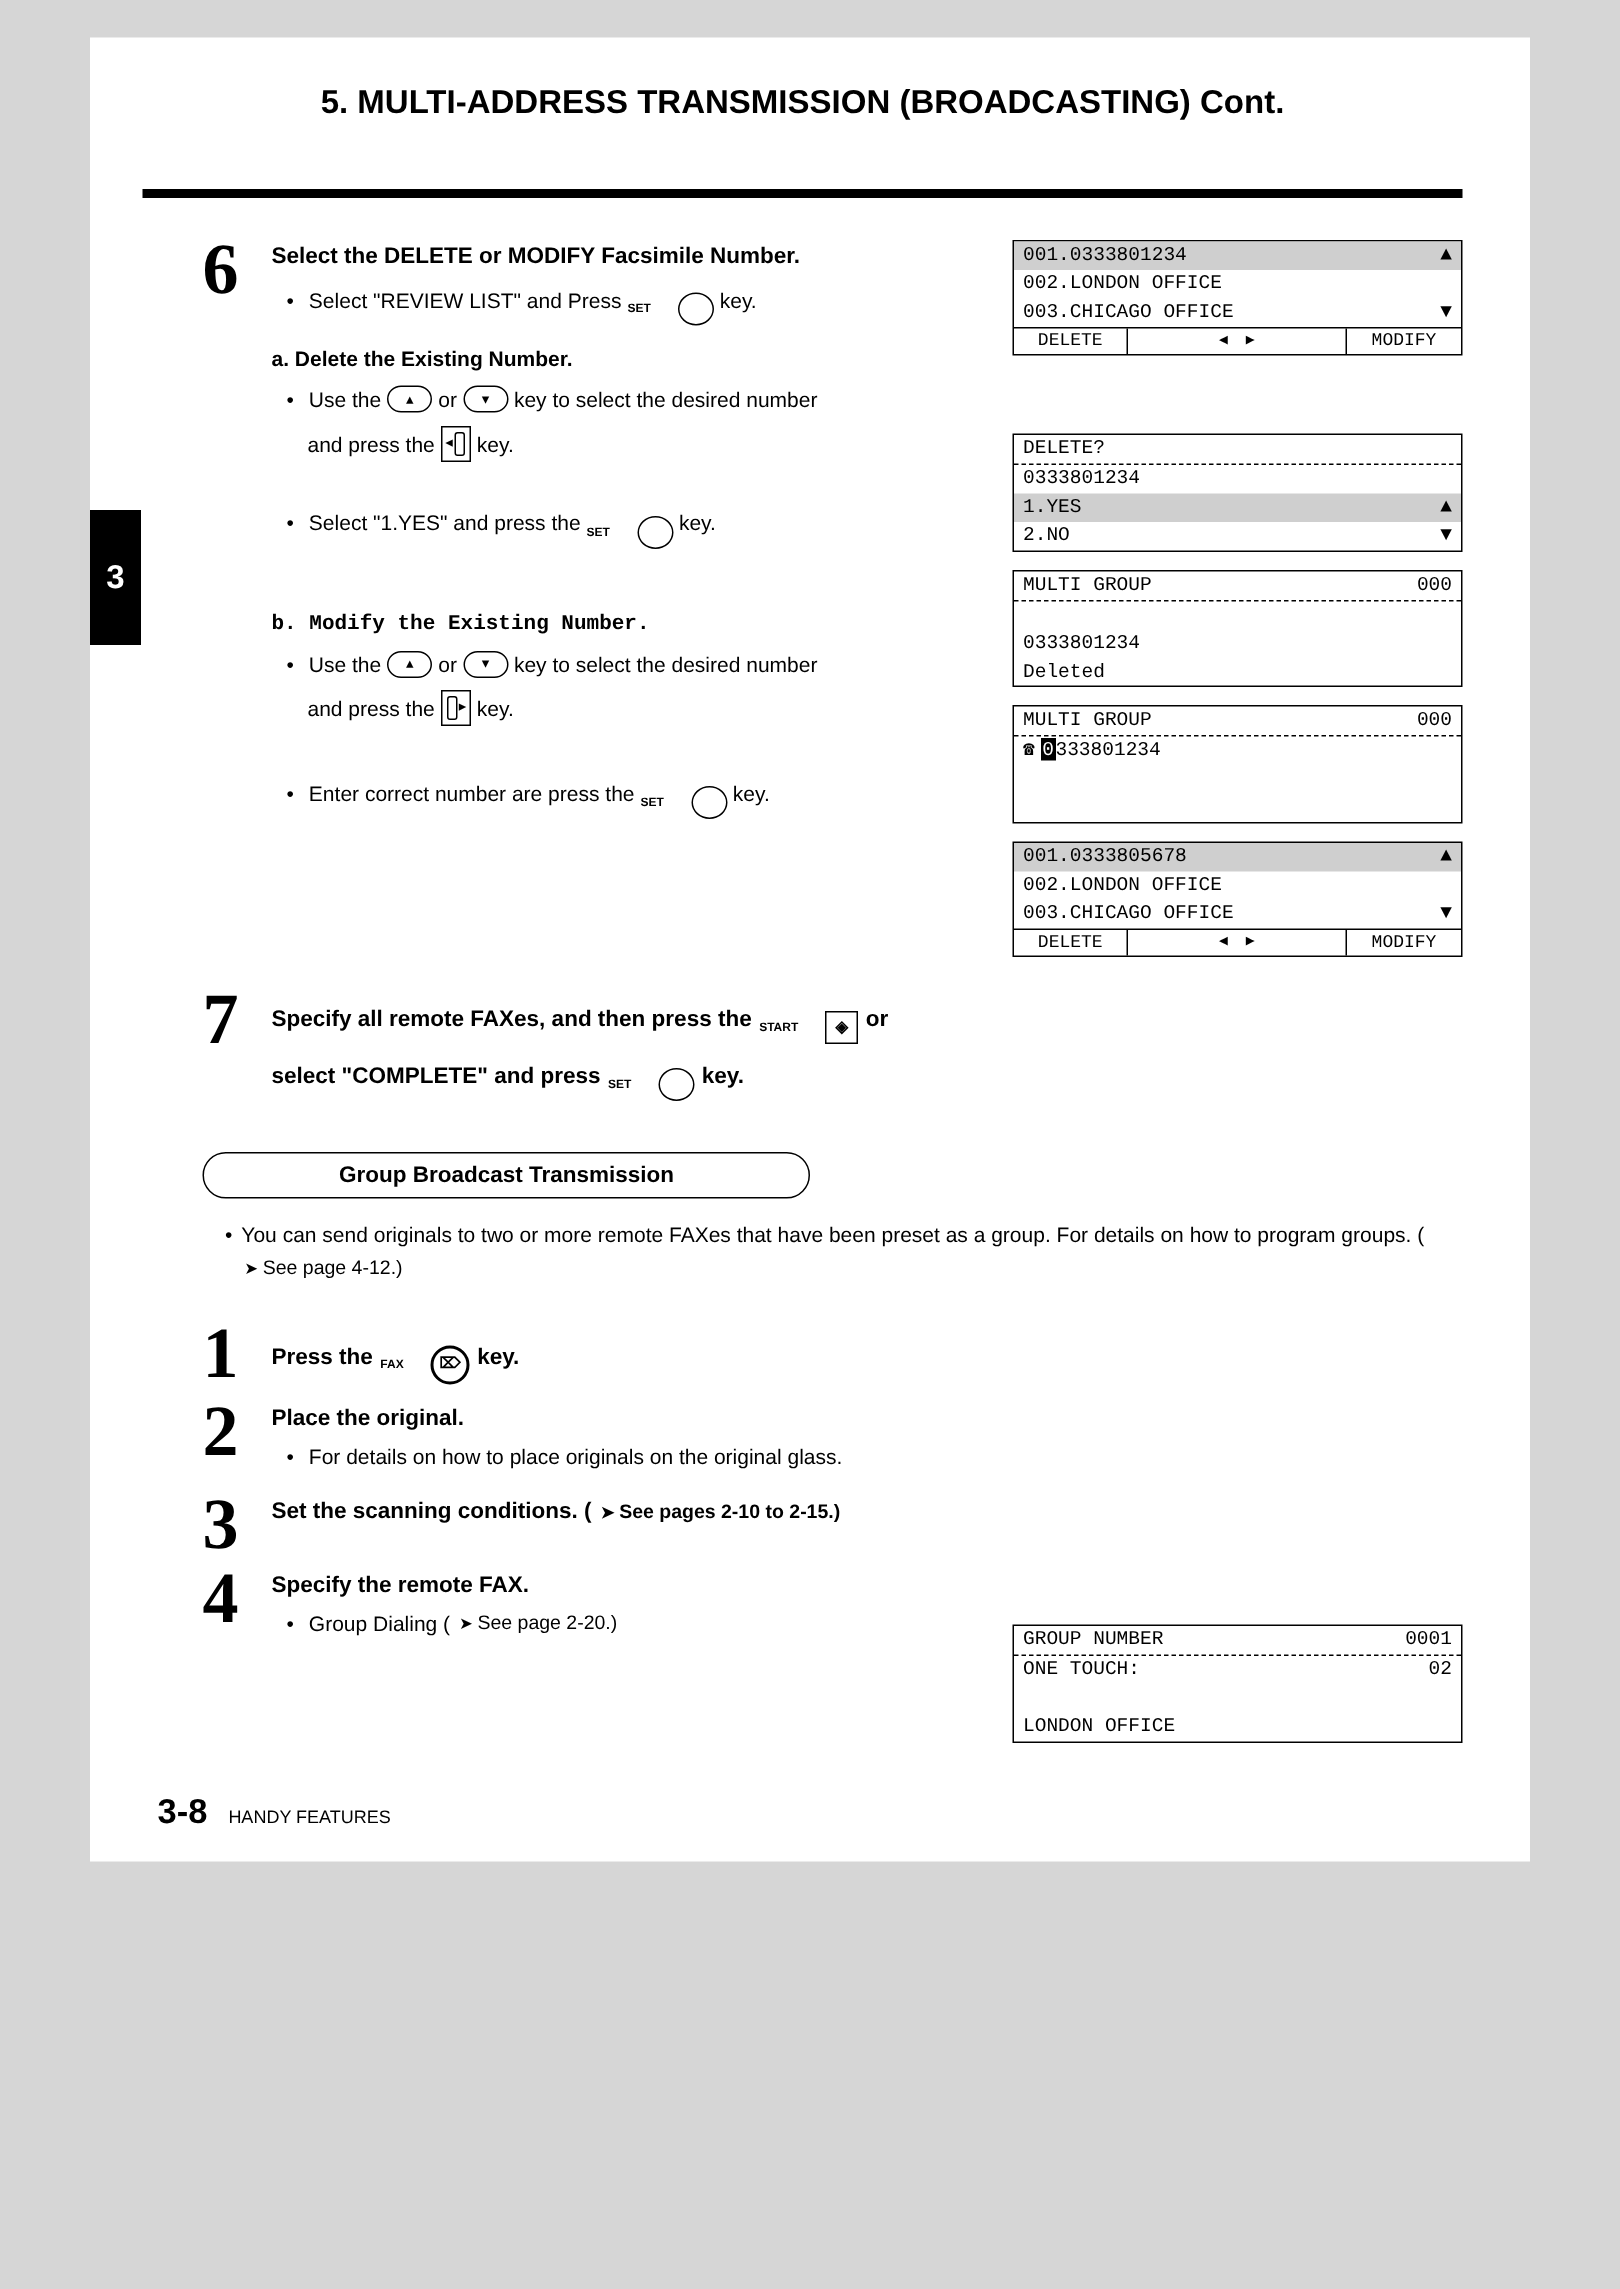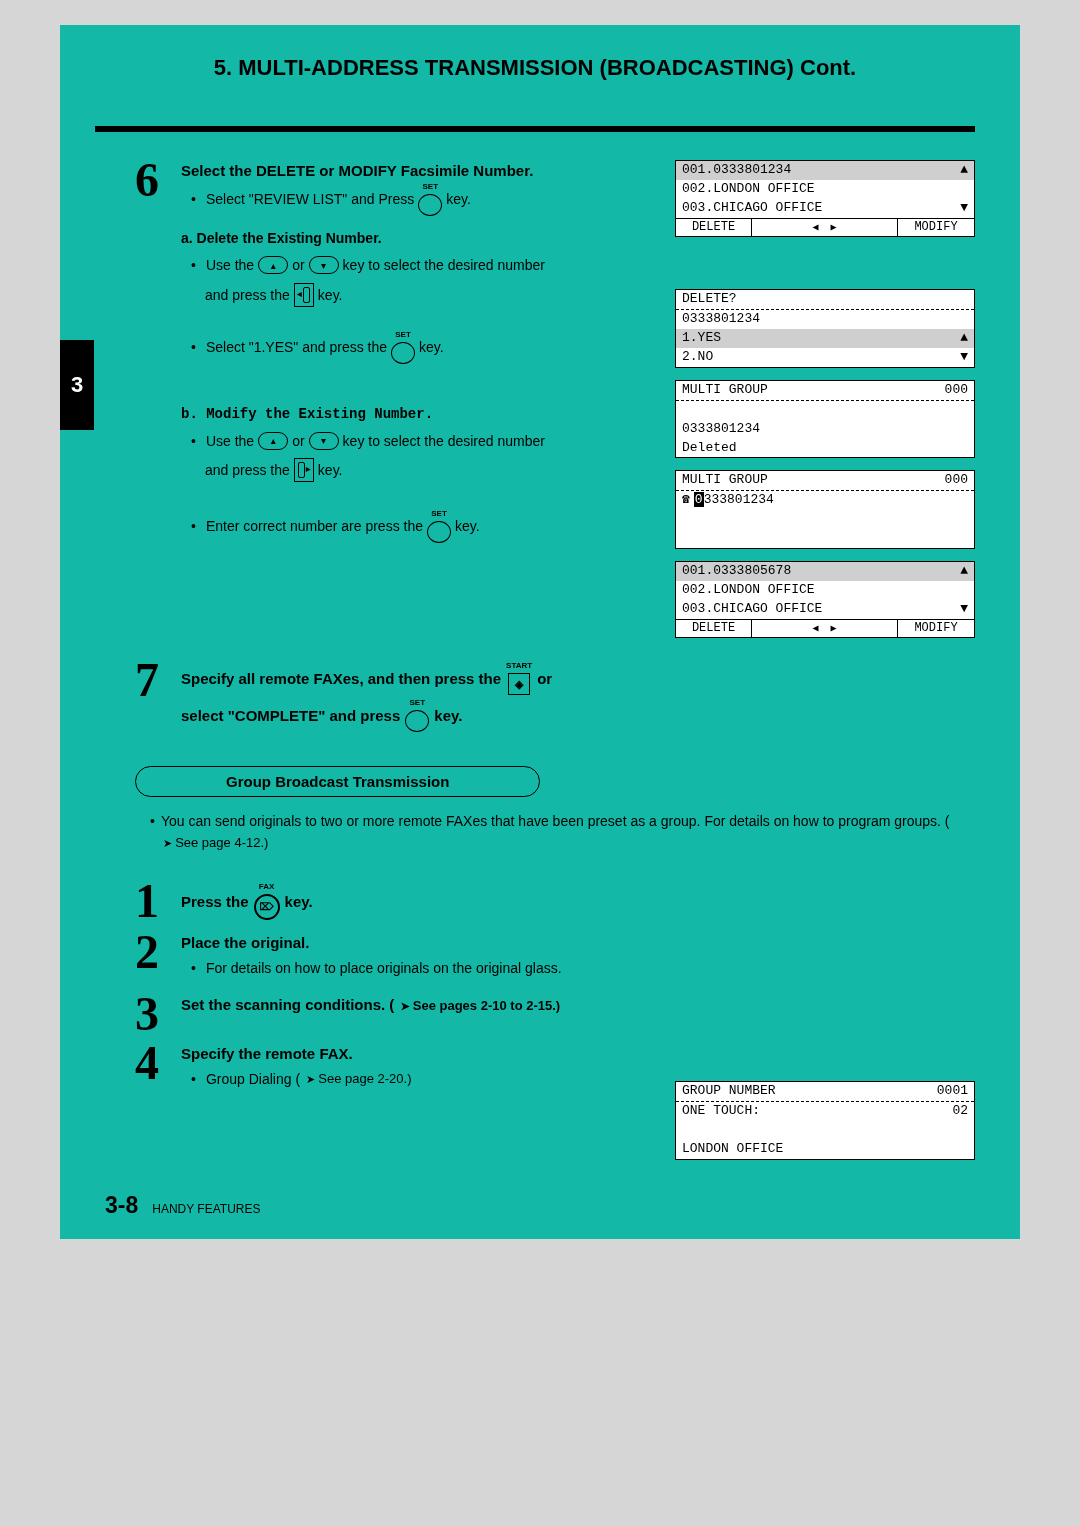--- a/index.html
+++ b/index.html
@@ -4,21 +4,21 @@
 <style>
   * { box-sizing: border-box; margin: 0; padding: 0; }
   body {
     background: #d6d6d6;
     font-family: Arial, Helvetica, sans-serif;
     font-size: 14px;
     color: #000;
     width: 1080px;
   }
   .page {
-    background: #14b8a6;
+    background: #ffffff;
     width: 960px;
     margin: 25px auto;
     padding: 30px 45px 20px 35px;
     position: relative;
   }
   h1.title {
     font-family: Arial, Helvetica, sans-serif;
     font-size: 22px;
     font-weight: bold;
     text-align: center;
@@ -111,21 +111,21 @@
   }
   .key-fax {
     display: inline-flex;
     width: 26px; height: 26px;
     border: 2px double #000;
     border-radius: 50%;
     align-items: center; justify-content:center;
     font-size:10px;
     vertical-align: middle;
   }
-  .key-wrap { display:inline-flex; flex-direction:column; align-items:center; vertical-align:middle; line-height:1; gap:3px;}
+  .key-wrap { display:inline-flex; flex-direction:row; align-items:center; vertical-align:middle; line-height:1; gap:18px;margin-top:12px;}
   
   .lcd {
     border: 1.5px solid #000;
     font-family: "Courier New", monospace;
     font-size: 13px;
     line-height: 1.3;
     margin-bottom: 12px;
     background:#fff;
   }
   .lcd .row {

